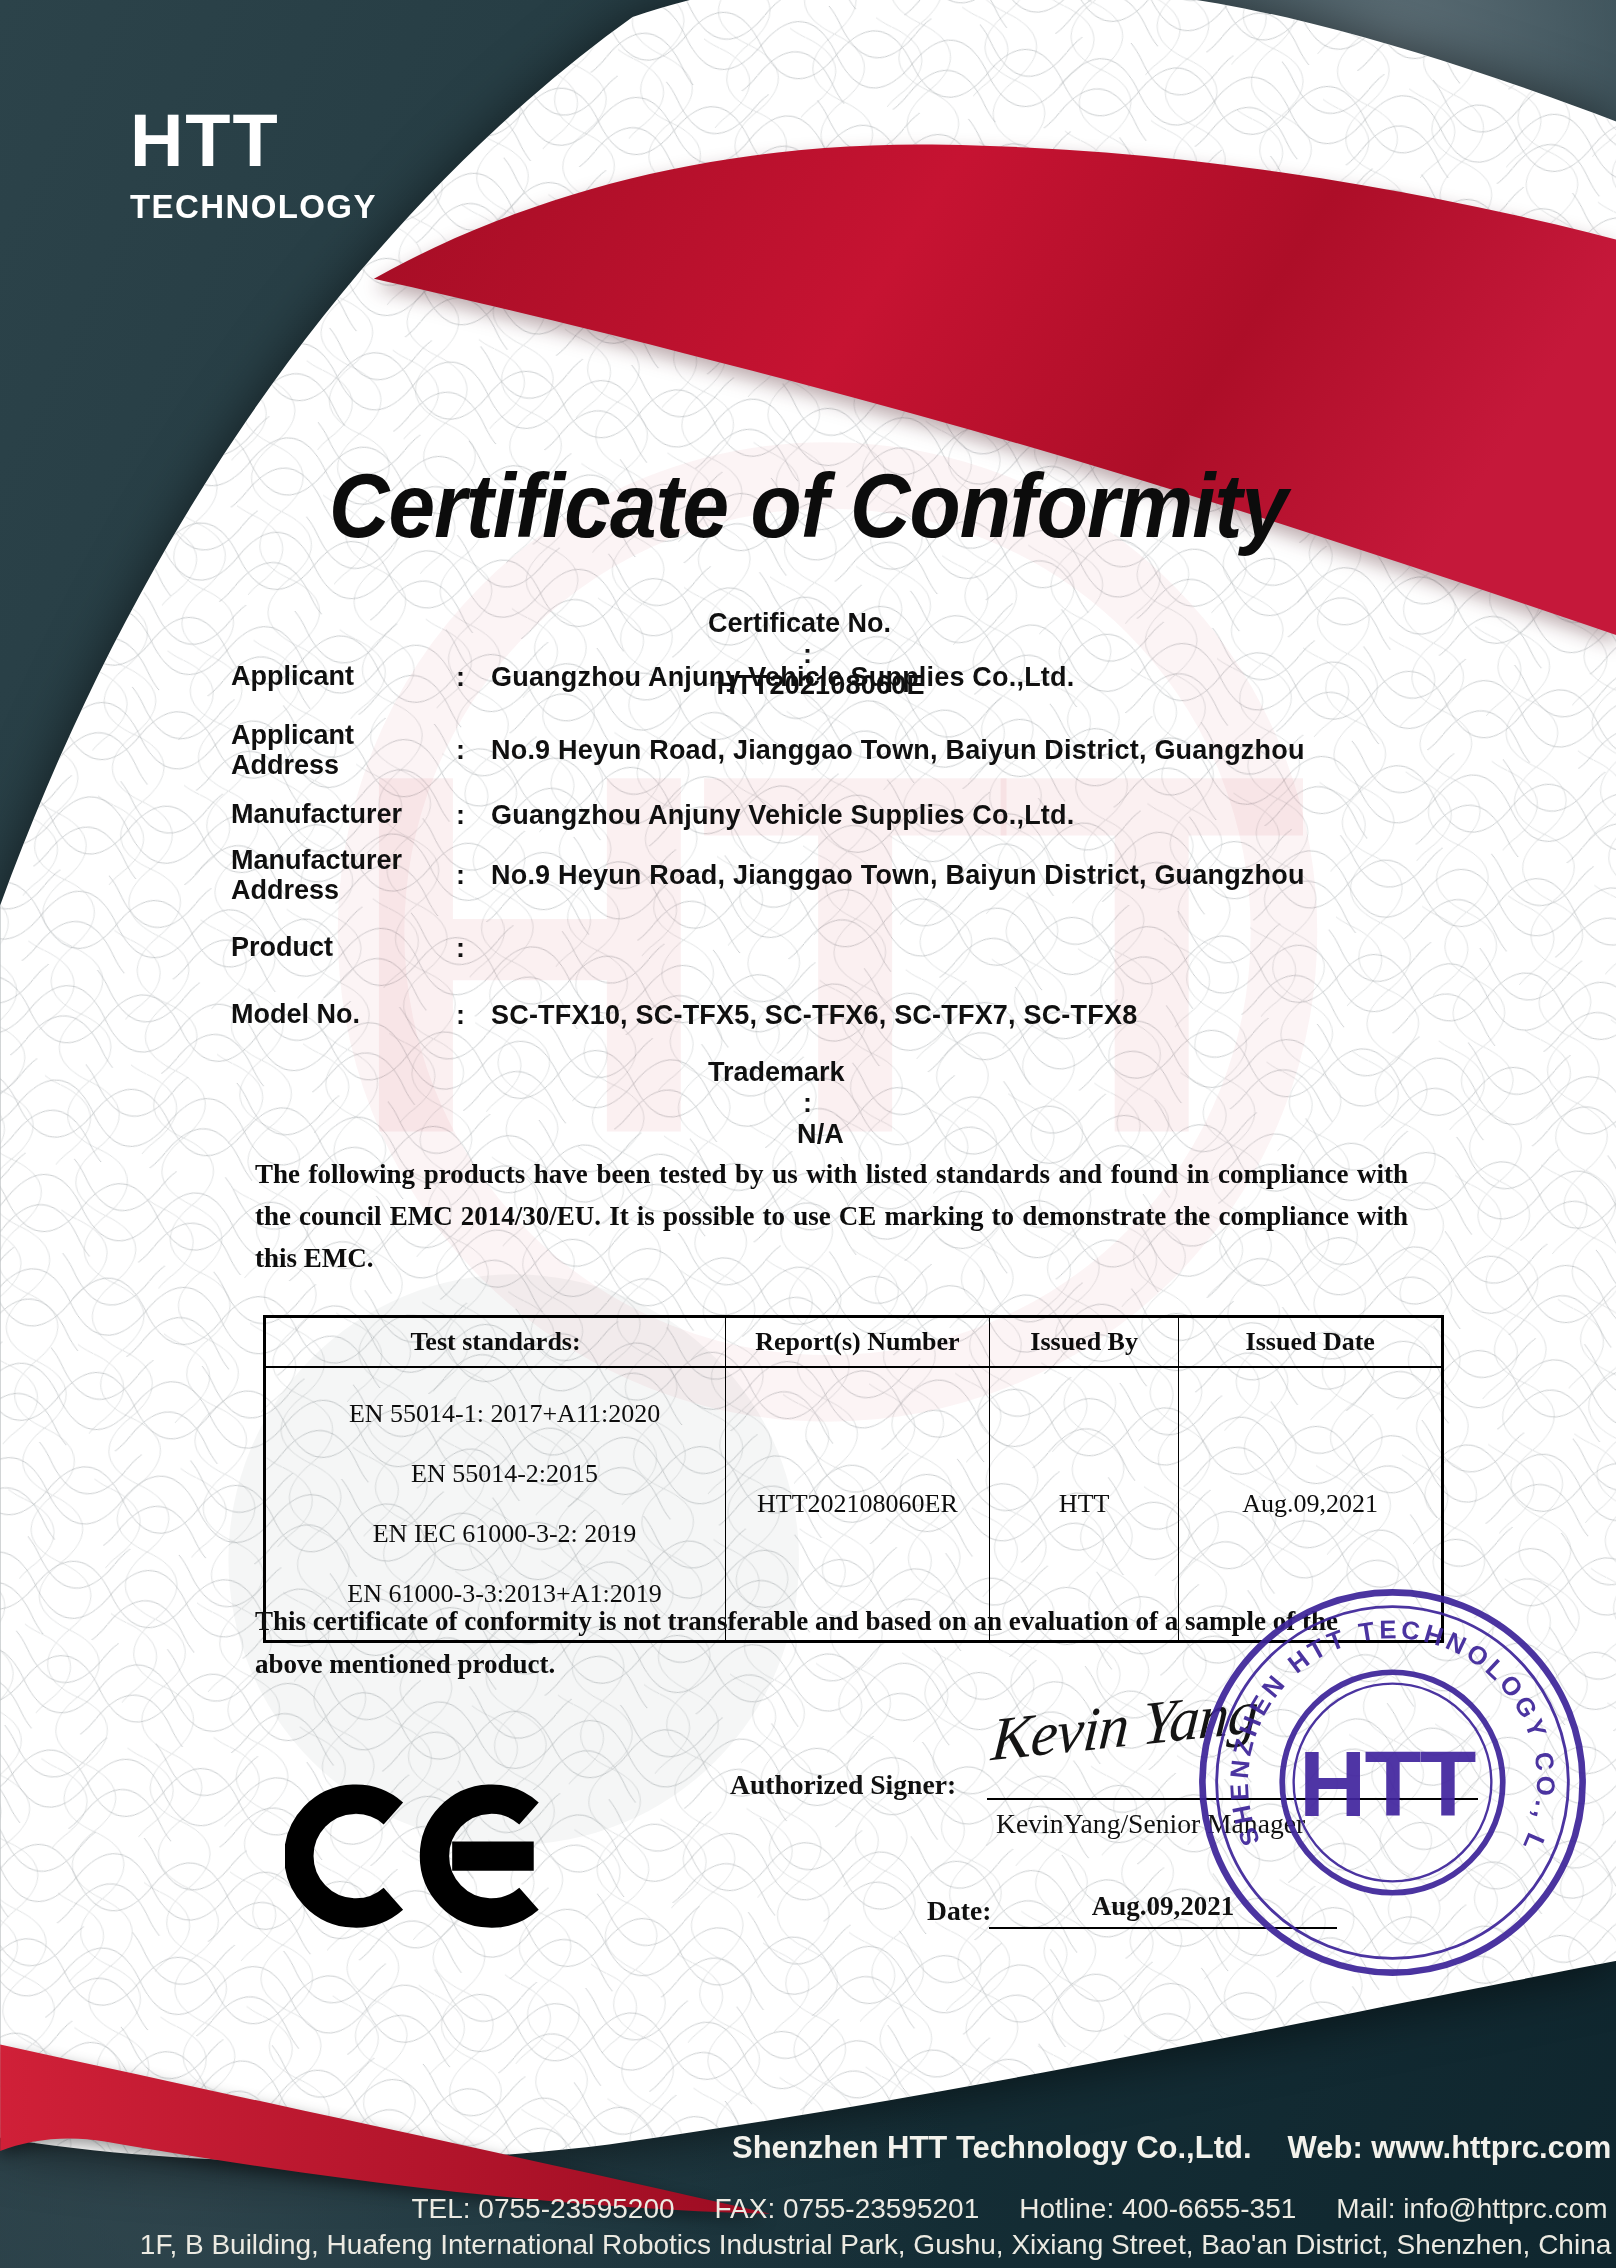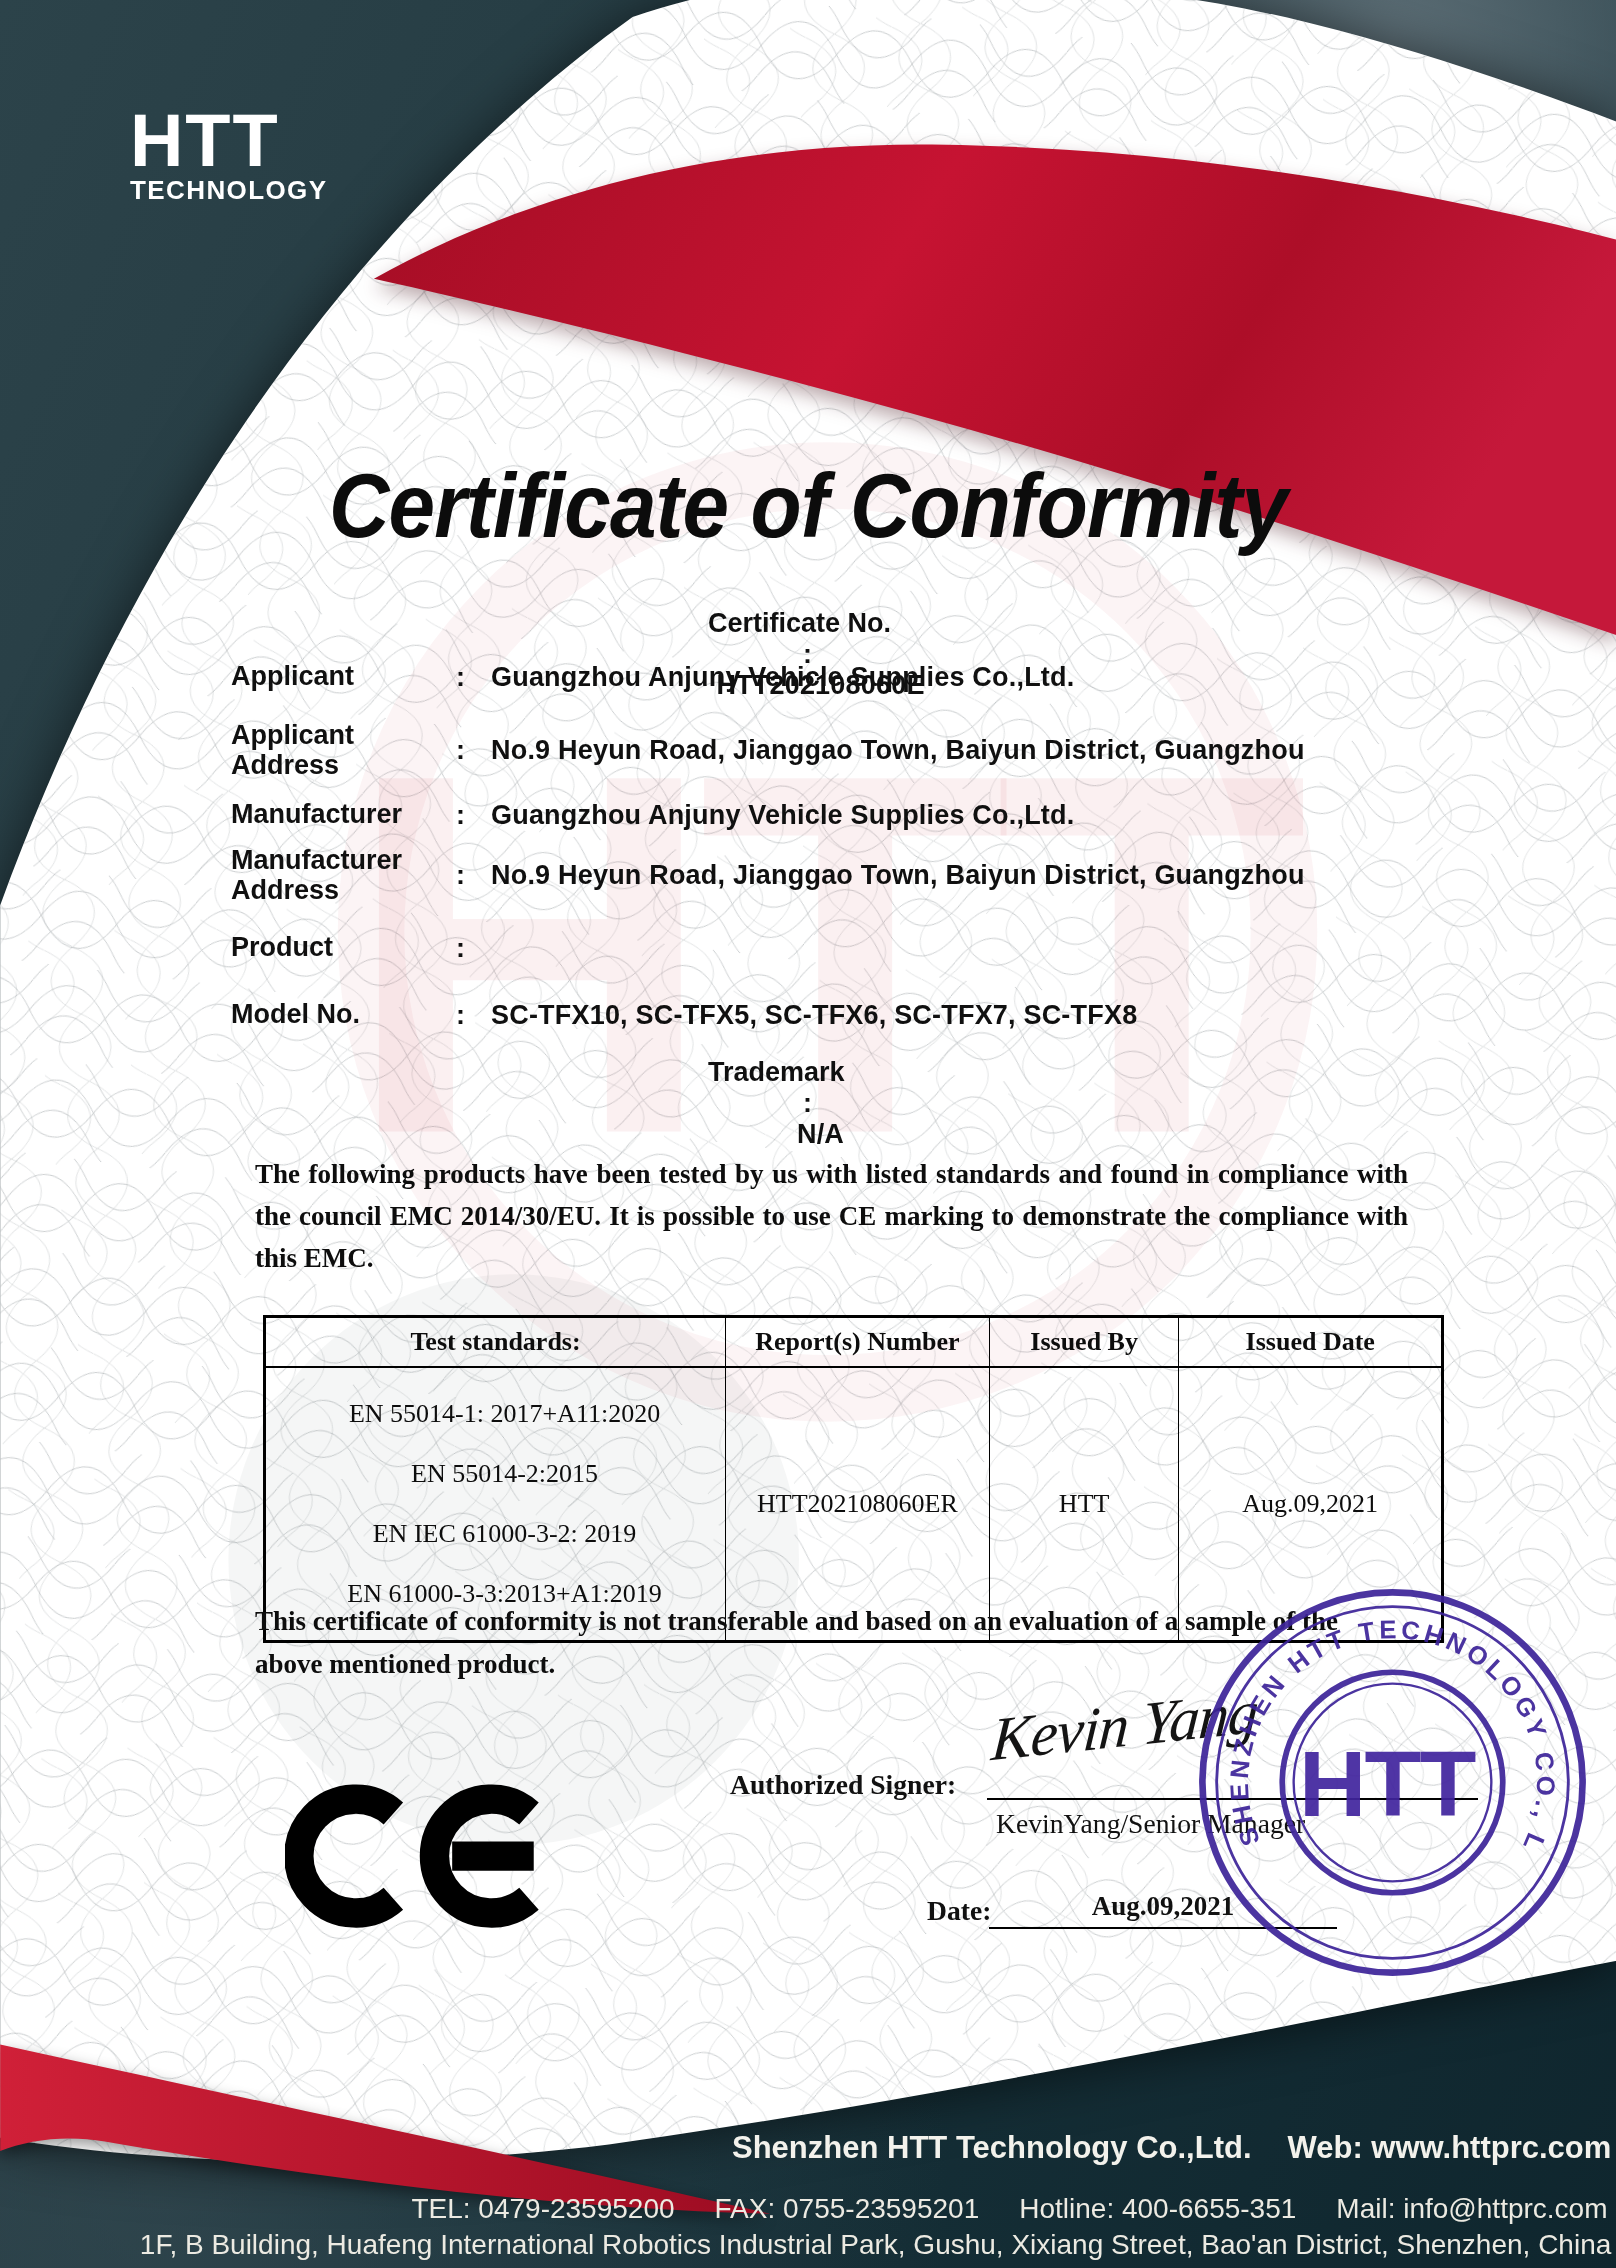--- a/index.html
+++ b/index.html
@@ -6,21 +6,21 @@
   #page{position:relative;width:1617px;height:2268px;overflow:hidden;
     background:
       radial-gradient(circle at 86% 2%, rgba(96,113,121,.95) 0%, rgba(96,113,121,0) 22%),
       radial-gradient(circle at 10% 96%, rgba(60,80,88,.55) 0%, rgba(60,80,88,0) 30%),
       linear-gradient(115deg,#2c434a 0%,#243b42 32%,#173139 58%,#0f262e 100%);
     font-family:"Liberation Sans",sans-serif;color:#111;}
   #bgsvg{position:absolute;left:0;top:0;}
   
   .logo{position:absolute;left:130px;top:112px;color:#fff;}
   .logo-main{font-size:74px;font-weight:800;letter-spacing:1.9px;line-height:57px;font-family:"Liberation Sans",sans-serif;}
-  .logo-sub{font-size:26px;font-weight:bold;letter-spacing:1.4px;margin-top:6px;}
+  .logo-sub{font-size:33px;font-weight:bold;letter-spacing:1.4px;margin-top:19px;}
   
   .title-wrap{position:absolute;left:0;top:455px;width:1617px;text-align:center;}
   .title{display:inline-block;font-size:90px;font-weight:800;font-style:italic;color:#0c0c0c;
     transform:scaleX(.93);letter-spacing:-1px;font-family:"Liberation Sans",sans-serif;}
   
   #fields{position:absolute;left:0;top:0;width:1617px;height:1141px;}
   .frow{position:absolute;left:231px;width:1179px;display:flex;align-items:center;}
   .flabel{width:225px;font-weight:bold;font-size:27px;line-height:29.5px;color:#101010;}
   .fcolon{width:35px;font-weight:bold;font-size:27px;}
   .fvalue{flex:1;font-weight:bold;font-size:27px;letter-spacing:0.2px;color:#101010;}
@@ -227,21 +227,21 @@
       <textPath href="#ringPath" startOffset="2">SHENZHEN HTT TECHNOLOGY CO., LTD</textPath>
     </text>
     <text x="206" y="247" text-anchor="middle" font-family="Liberation Sans, sans-serif" font-weight="800" font-size="98" letter-spacing="-2" fill="#41249e">HTT</text>
   </svg>
 
   <div class="f1">
     <span>Shenzhen HTT Technology Co.,Ltd.</span>
     <span>Web: www.httprc.com</span>
   </div>
   <div class="f2" id="footer-contacts">
-      <span>TEL: 0479-23595200</span>
+      <span>TEL: 0755-23595200</span>
       <span>FAX: 0755-23595201</span>
       <span>Hotline: 400-6655-351</span>
       <span>Mail: info@httprc.com</span>
     </div>
   <div class="f3">1F, B Building, Huafeng International Robotics Industrial Park, Gushu, Xixiang Street, Bao'an District, Shenzhen, China</div>
 
 </div>
 
 
 </body></html>

